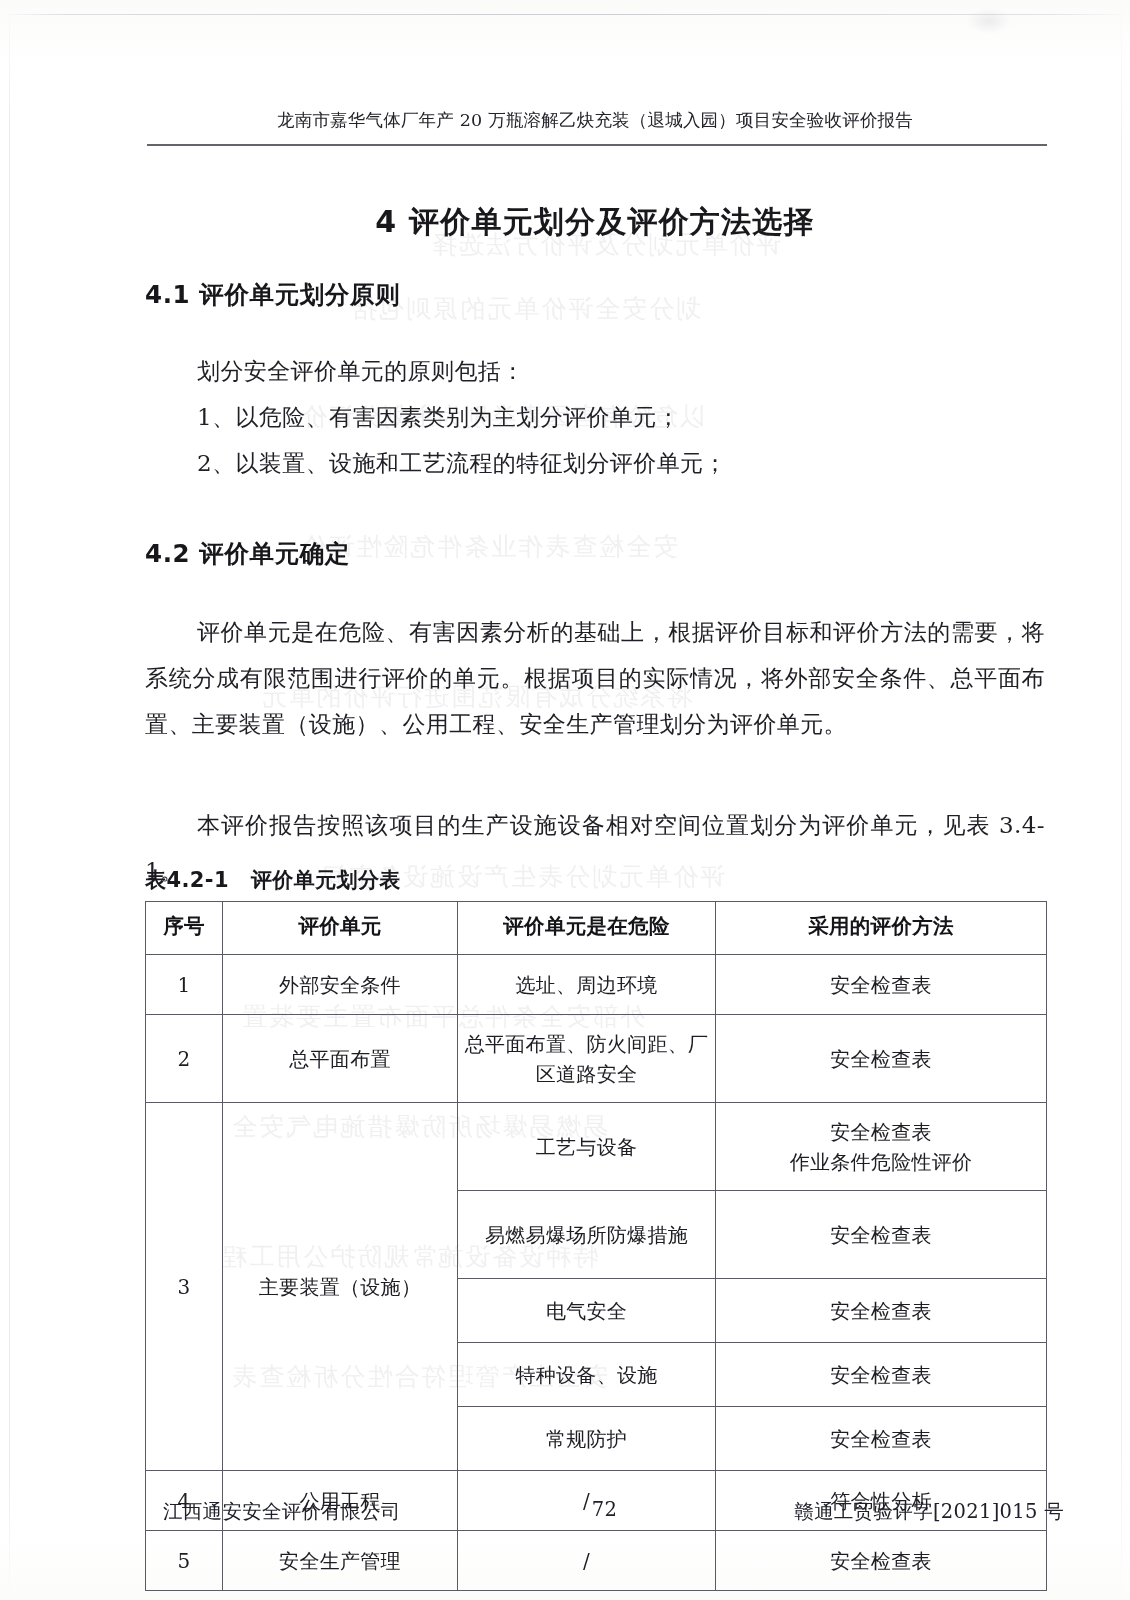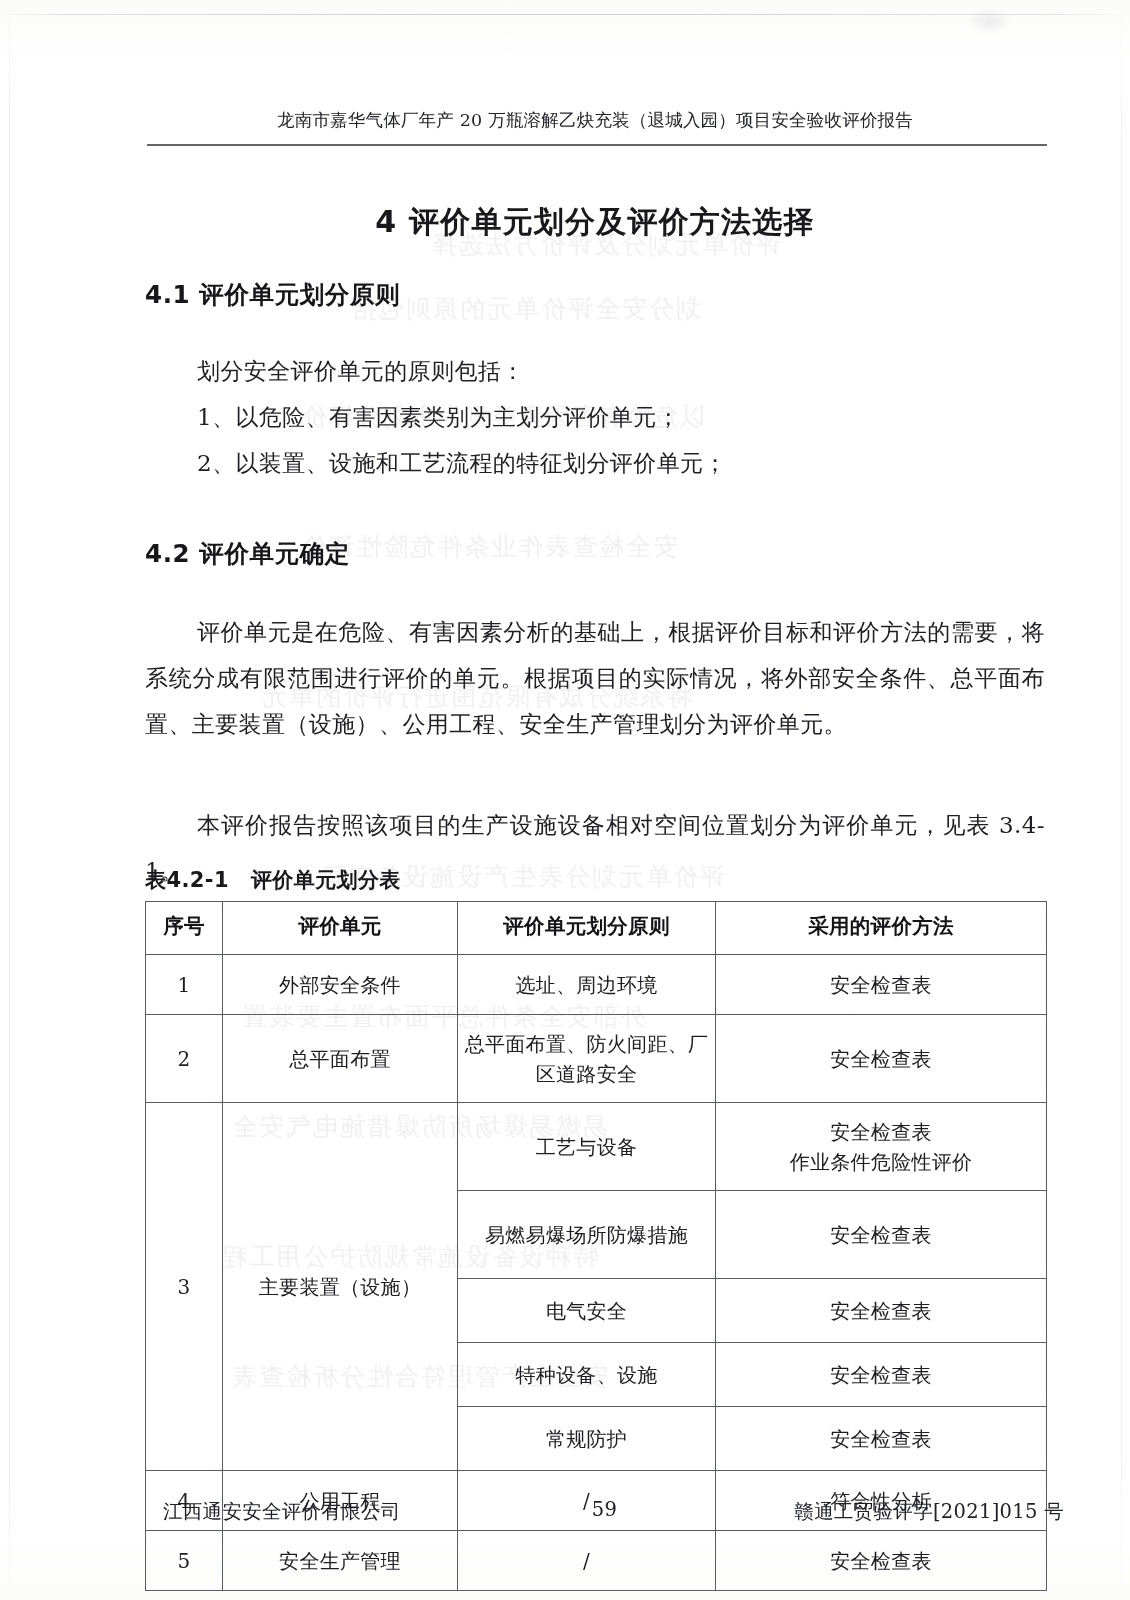--- a/index.html
+++ b/index.html
@@ -280,21 +280,21 @@
       <colgroup>
         <col class="col-no">
           <col class="col-unit">
           <col class="col-object">
           <col class="col-method">
       </colgroup>
       <thead>
         <tr class="r-h">
           <th>序号</th>
           <th>评价单元</th>
-          <th>评价单元划分原则</th>
+          <th>评价单元是在危险</th>
           <th>采用的评价方法</th>
         </tr>
       </thead>
       <tbody id="units-body">
           <tr class="r-60">
             <td rowspan="1">1</td>
             <td rowspan="1">外部安全条件</td>
             <td>选址、周边环境</td>
             <td>安全检查表</td>
           </tr>
@@ -337,17 +337,17 @@
             <td rowspan="1">安全生产管理</td>
             <td>/</td>
             <td>安全检查表</td>
           </tr>
         </tbody>
     </table>
   </div>
 
   <div class="footer">
     <span class="f-left">江西通安安全评价有限公司</span>
-    <span class="f-center">59</span>
+    <span class="f-center">72</span>
     <span class="f-right">赣通工贸验评字[2021]015 号</span>
   </div>
 
 </div>
 
 </body></html>

